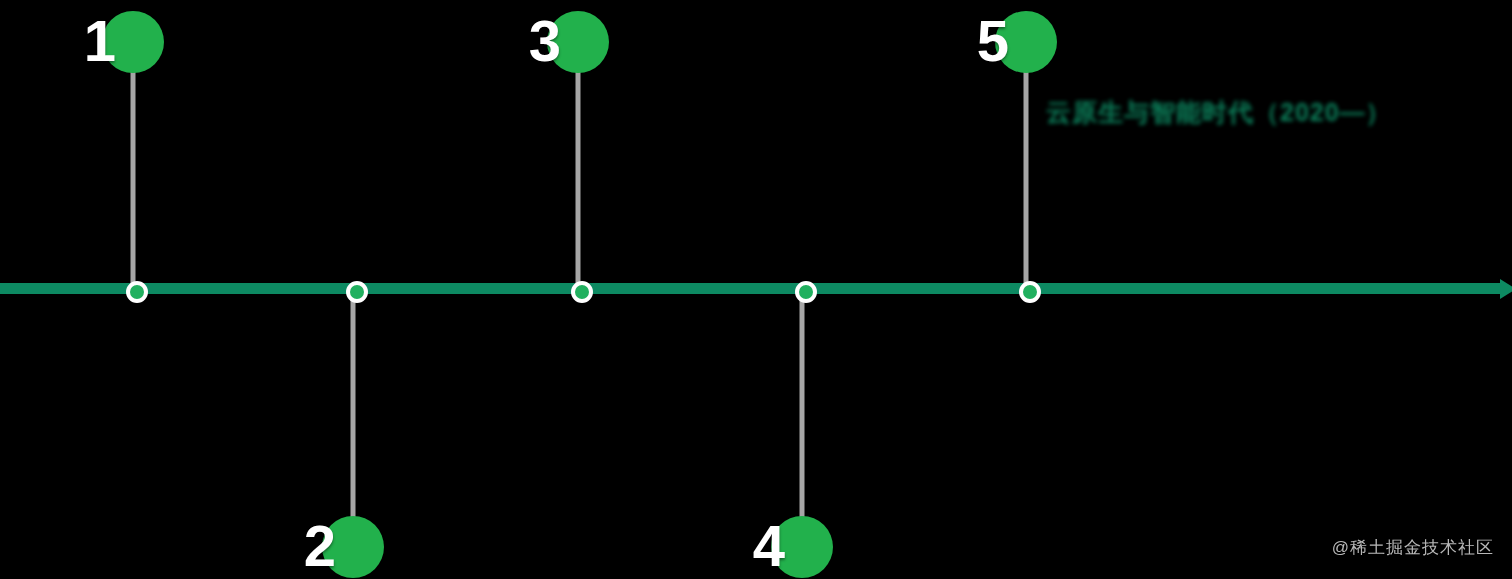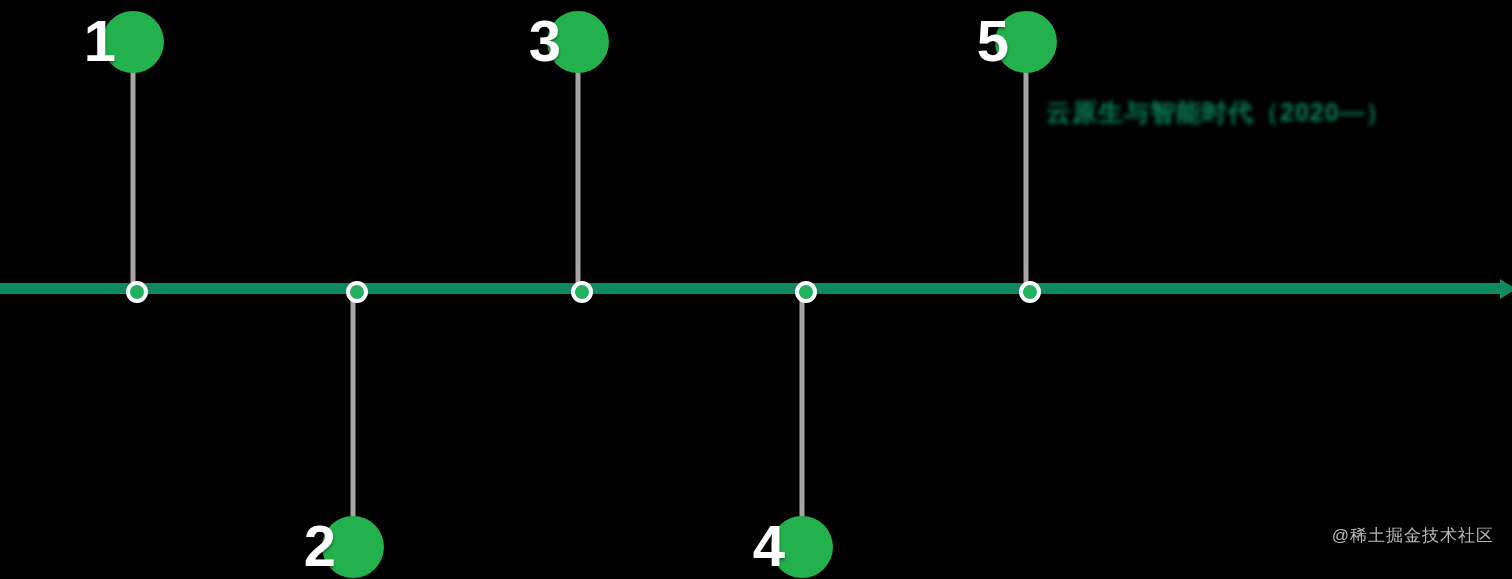--- a/index.html
+++ b/index.html
@@ -95,21 +95,21 @@
     white-space: nowrap;
     letter-spacing: 1px;
     filter: blur(2.1px);
     opacity: 0.95;
   }
 
   
   .watermark {
     position: absolute;
     right: 18px;
-    bottom: 32px;
+    bottom: 20px;
     color: #d8d8d8;
     font-size: 17px;
     letter-spacing: 1px;
     opacity: 0.85;
     white-space: nowrap;
   }
 </style>
 </head>
 <body>
 

